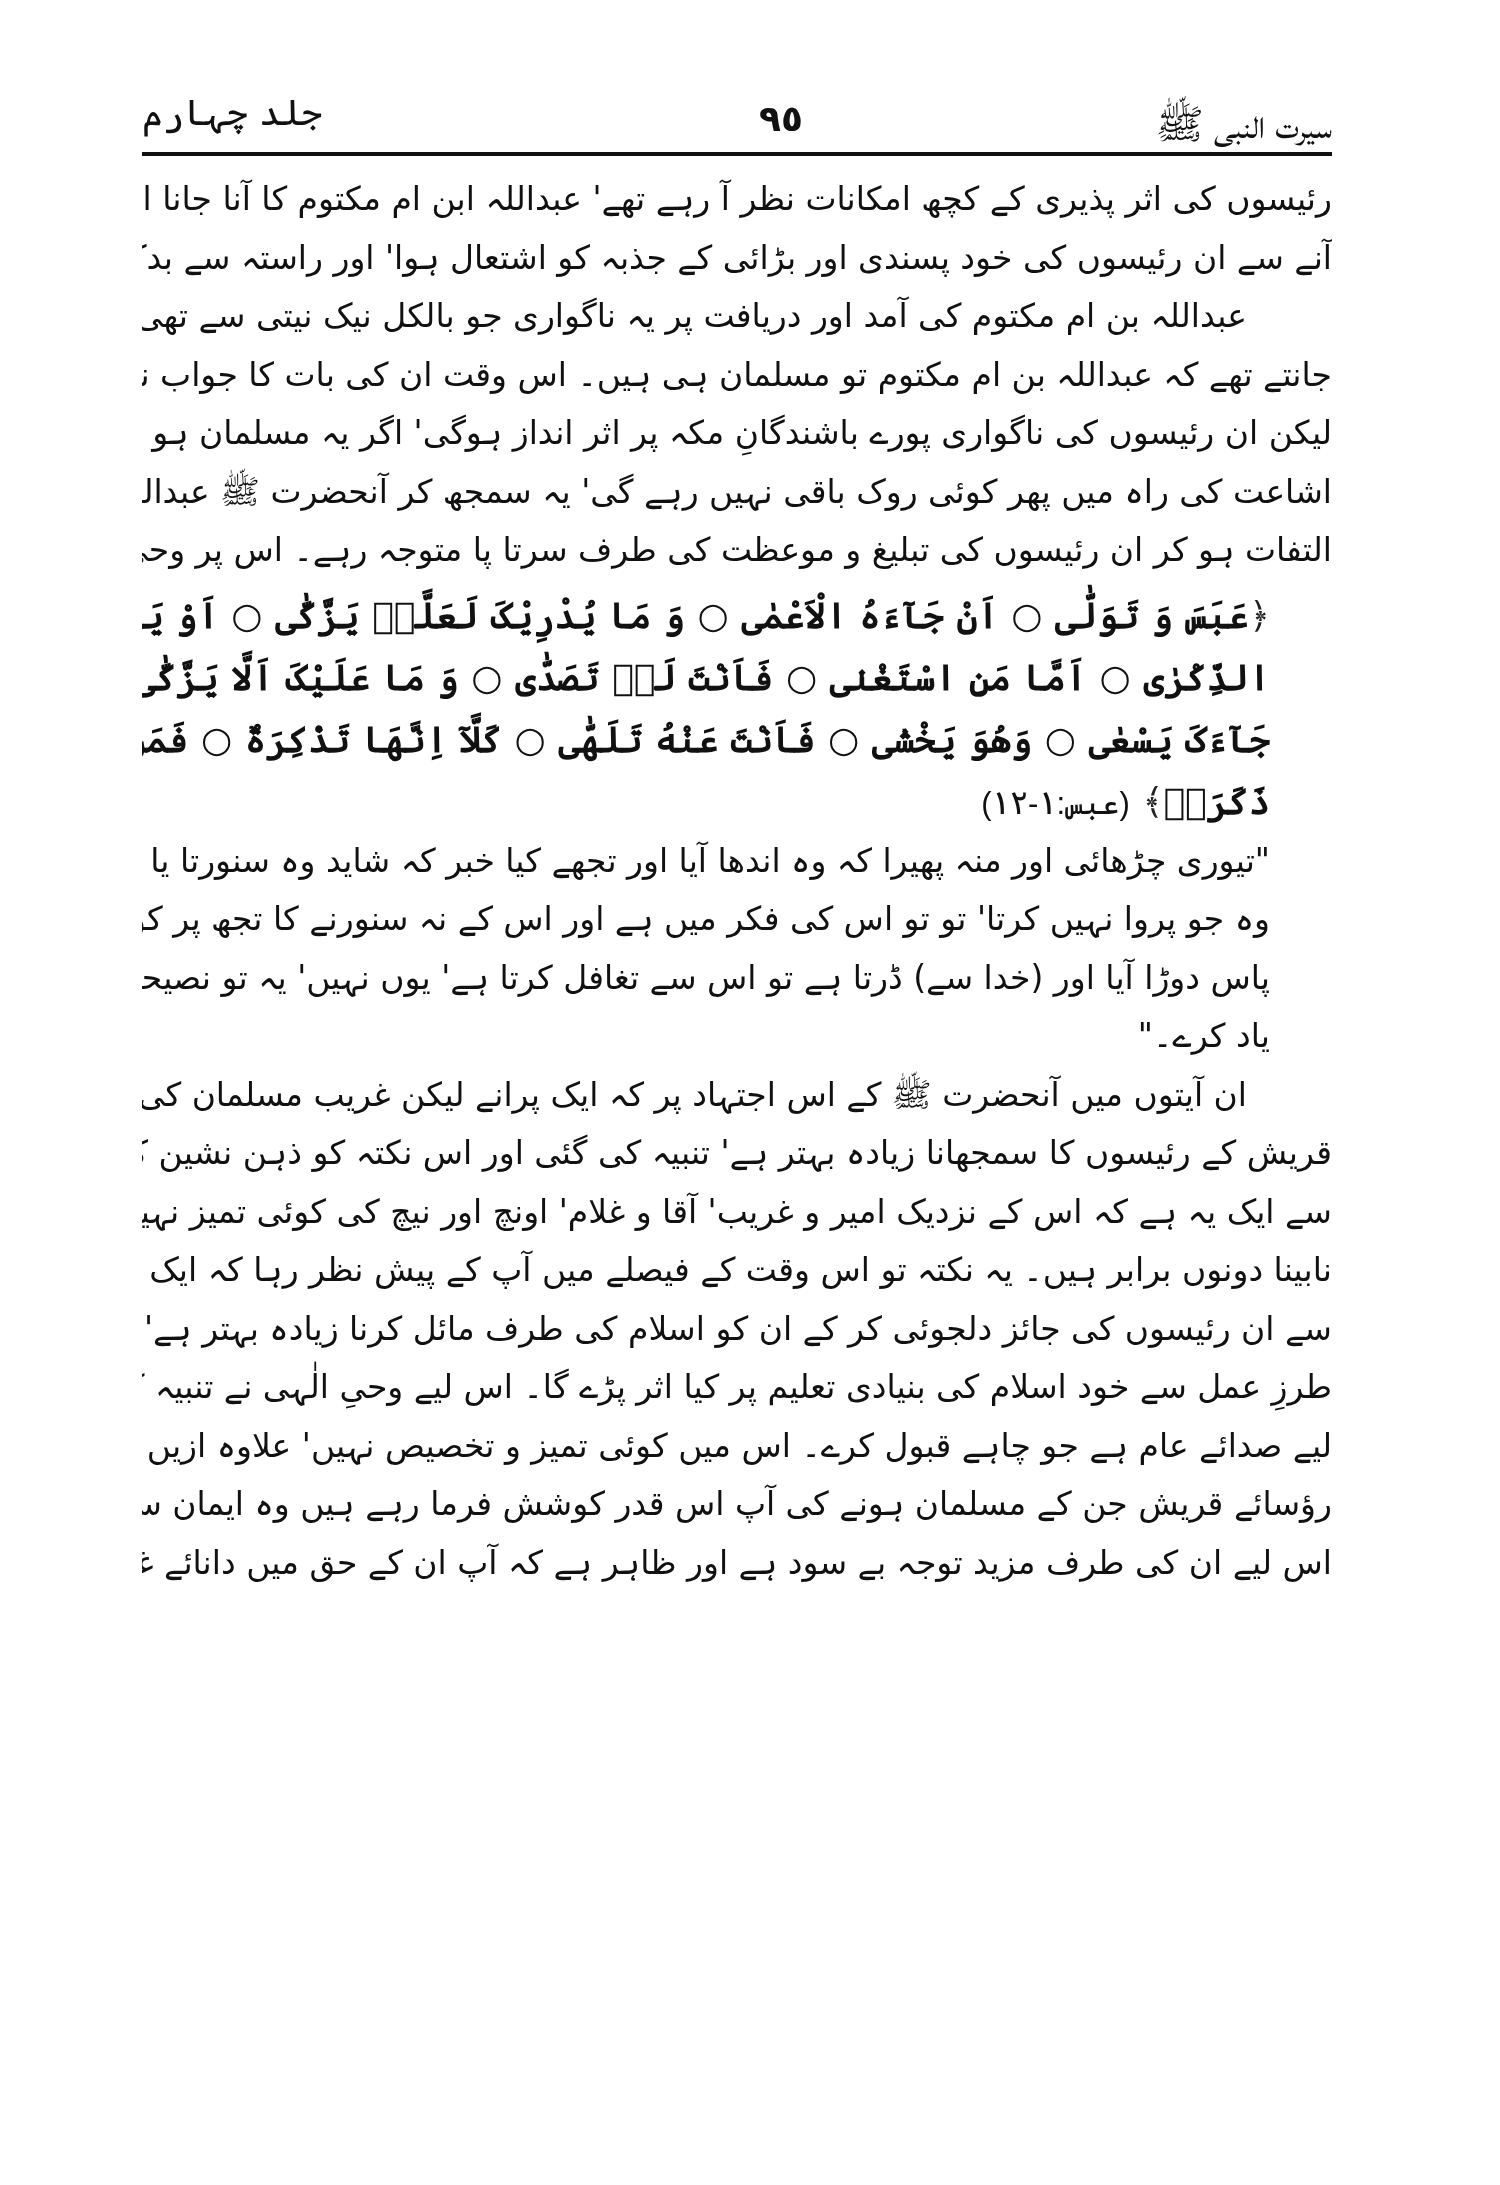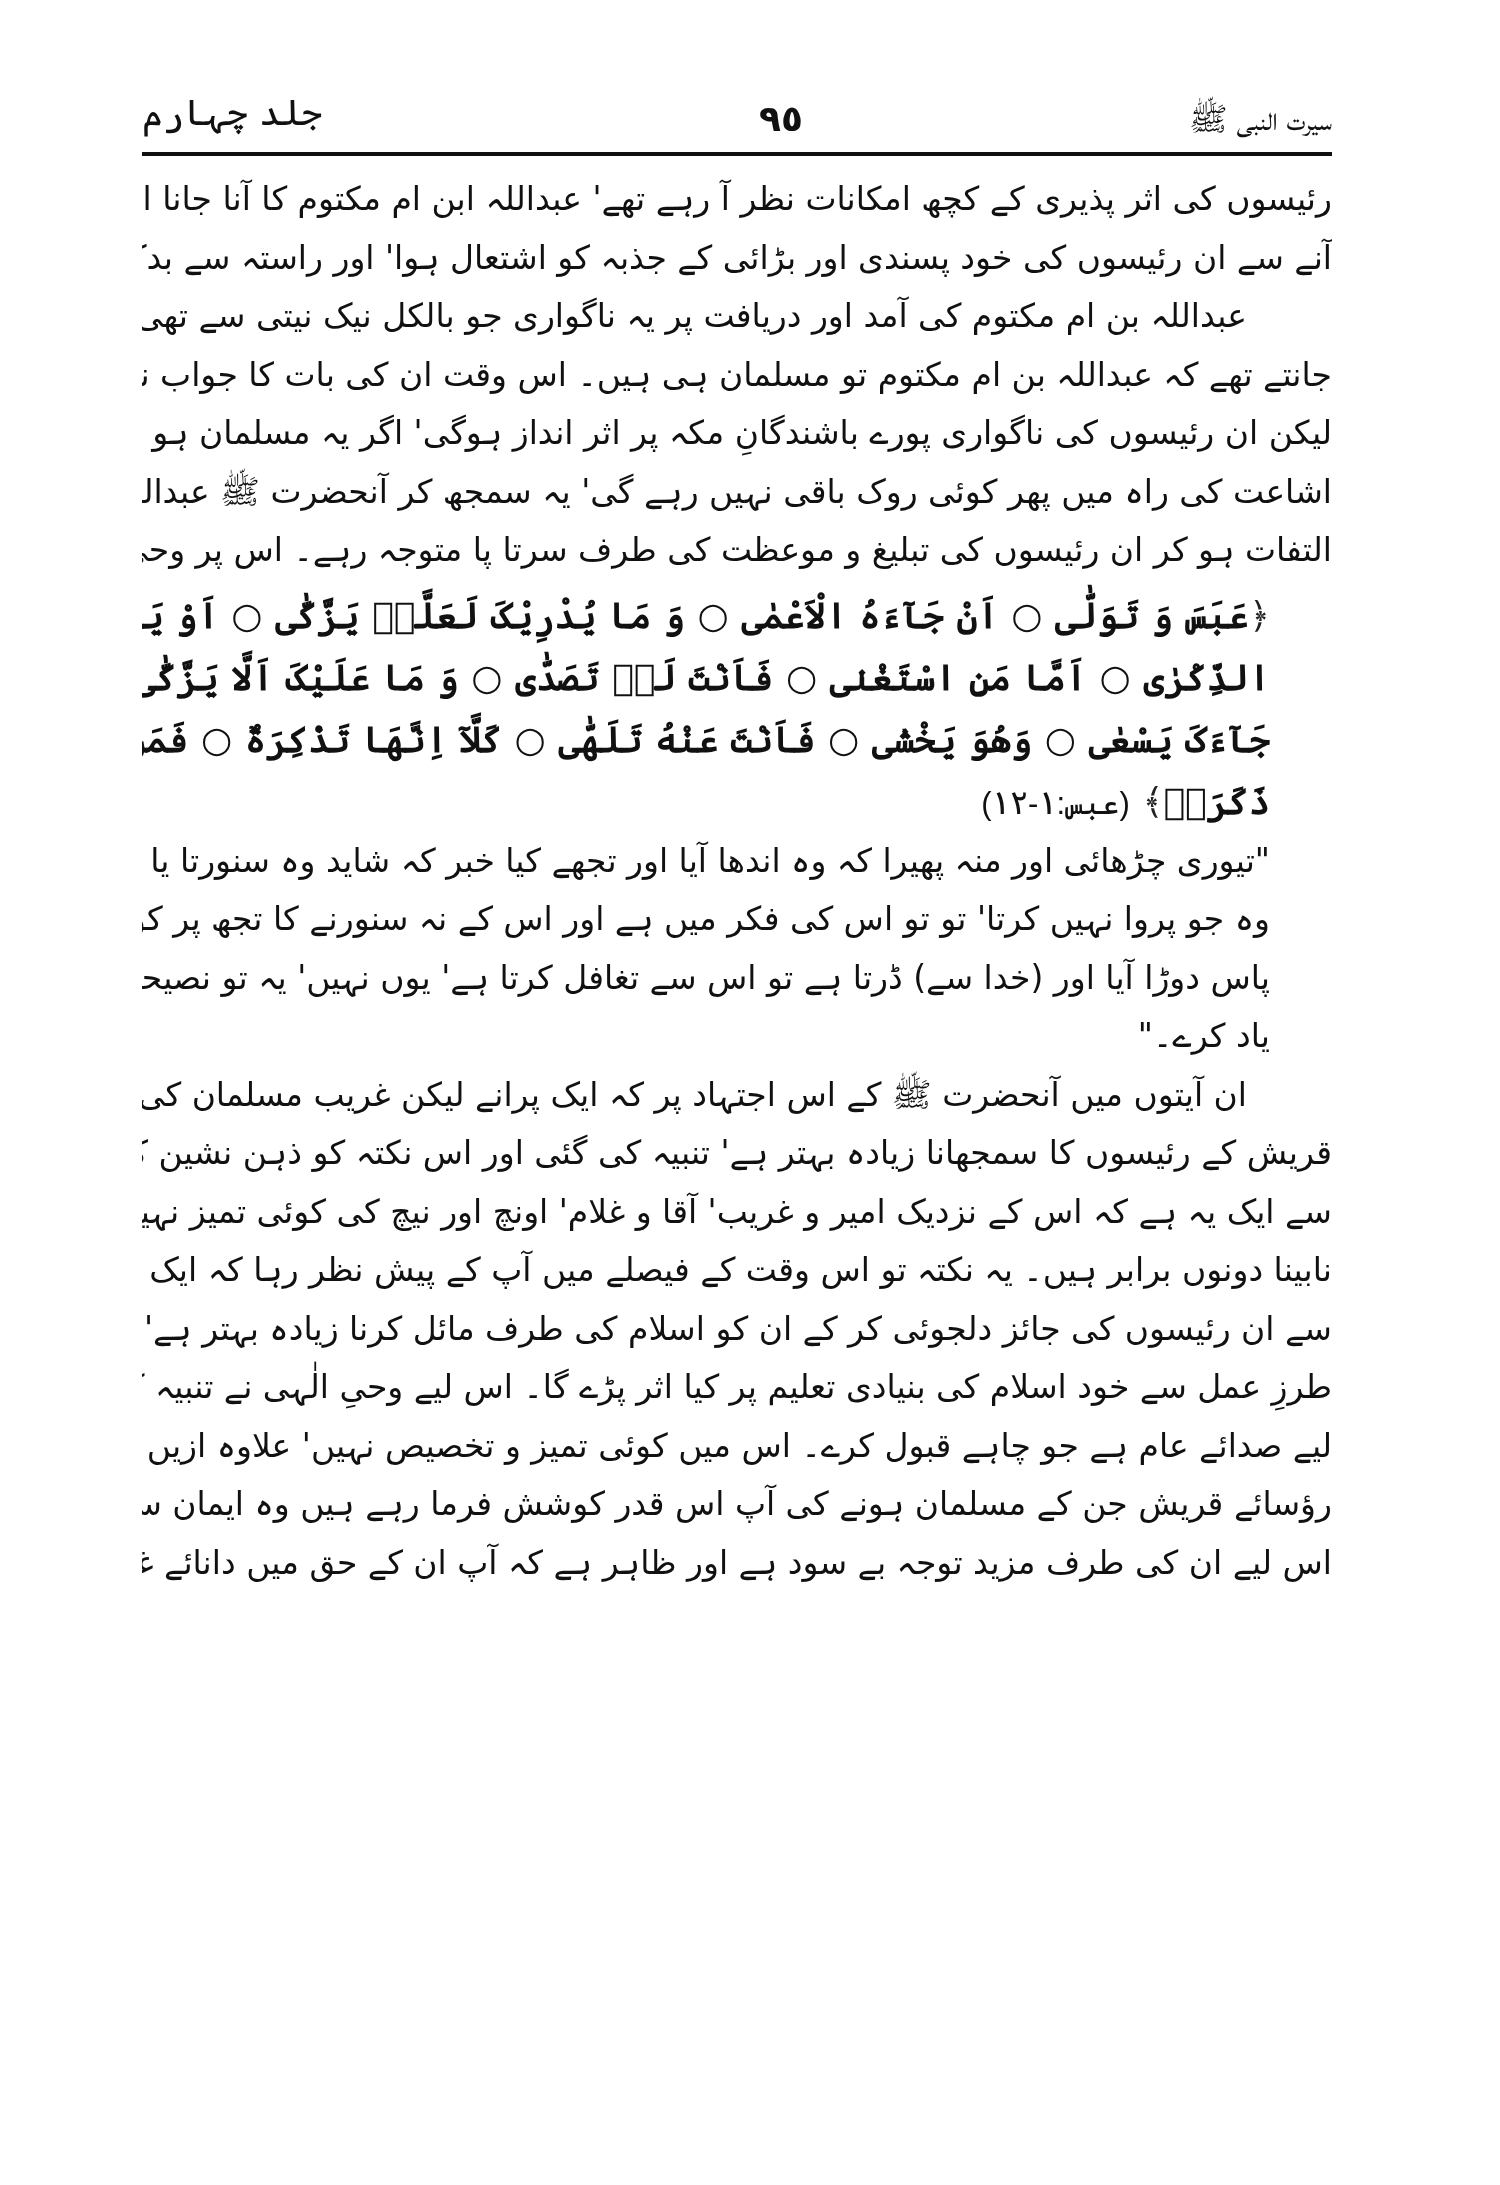--- a/index.html
+++ b/index.html
@@ -5,21 +5,21 @@
   html, body { margin:0; padding:0; }
   body {
     width:1500px; height:2185px; background:#ffffff; position:relative; overflow:hidden;
     font-family: "DejaVu Sans", sans-serif; color:#111111;
   }
   .page { position:absolute; left:0; top:0; width:1500px; height:2185px; }
   .running-head {
     position:absolute; left:142px; top:92px; width:1190px; height:62px;
     direction:rtl;
   }
-  .rh-title { position:absolute; right:0; top:8px; font-size:32px; font-family:Liberation Sans, sans-serif; }
+  .rh-title { position:absolute; right:0; top:8px; font-size:40px; font-family:Liberation Serif, serif; }
   .rh-page  { position:absolute; left:50%; transform:translateX(-50%); top:6px; font-size:36px; font-weight:bold; direction:rtl;margin-left:44px; }
   .rh-vol   { position:absolute; left:0; top:0; font-size:36px; font-family:"DejaVu Serif", serif; }
   .rule { position:absolute; left:142px; top:152px; width:1190px; height:4px; background:#111111; }
   .body-text {
     position:absolute; left:142px; top:170px; width:1190px;
     direction:rtl; text-align:justify; text-align-last:right;
     font-family:"DejaVu Sans", sans-serif; font-size:33px; line-height:58.5px;
   }
   .para { margin:0; }
   .line { display:block; white-space:nowrap; overflow:hidden; height:58.5px; }

